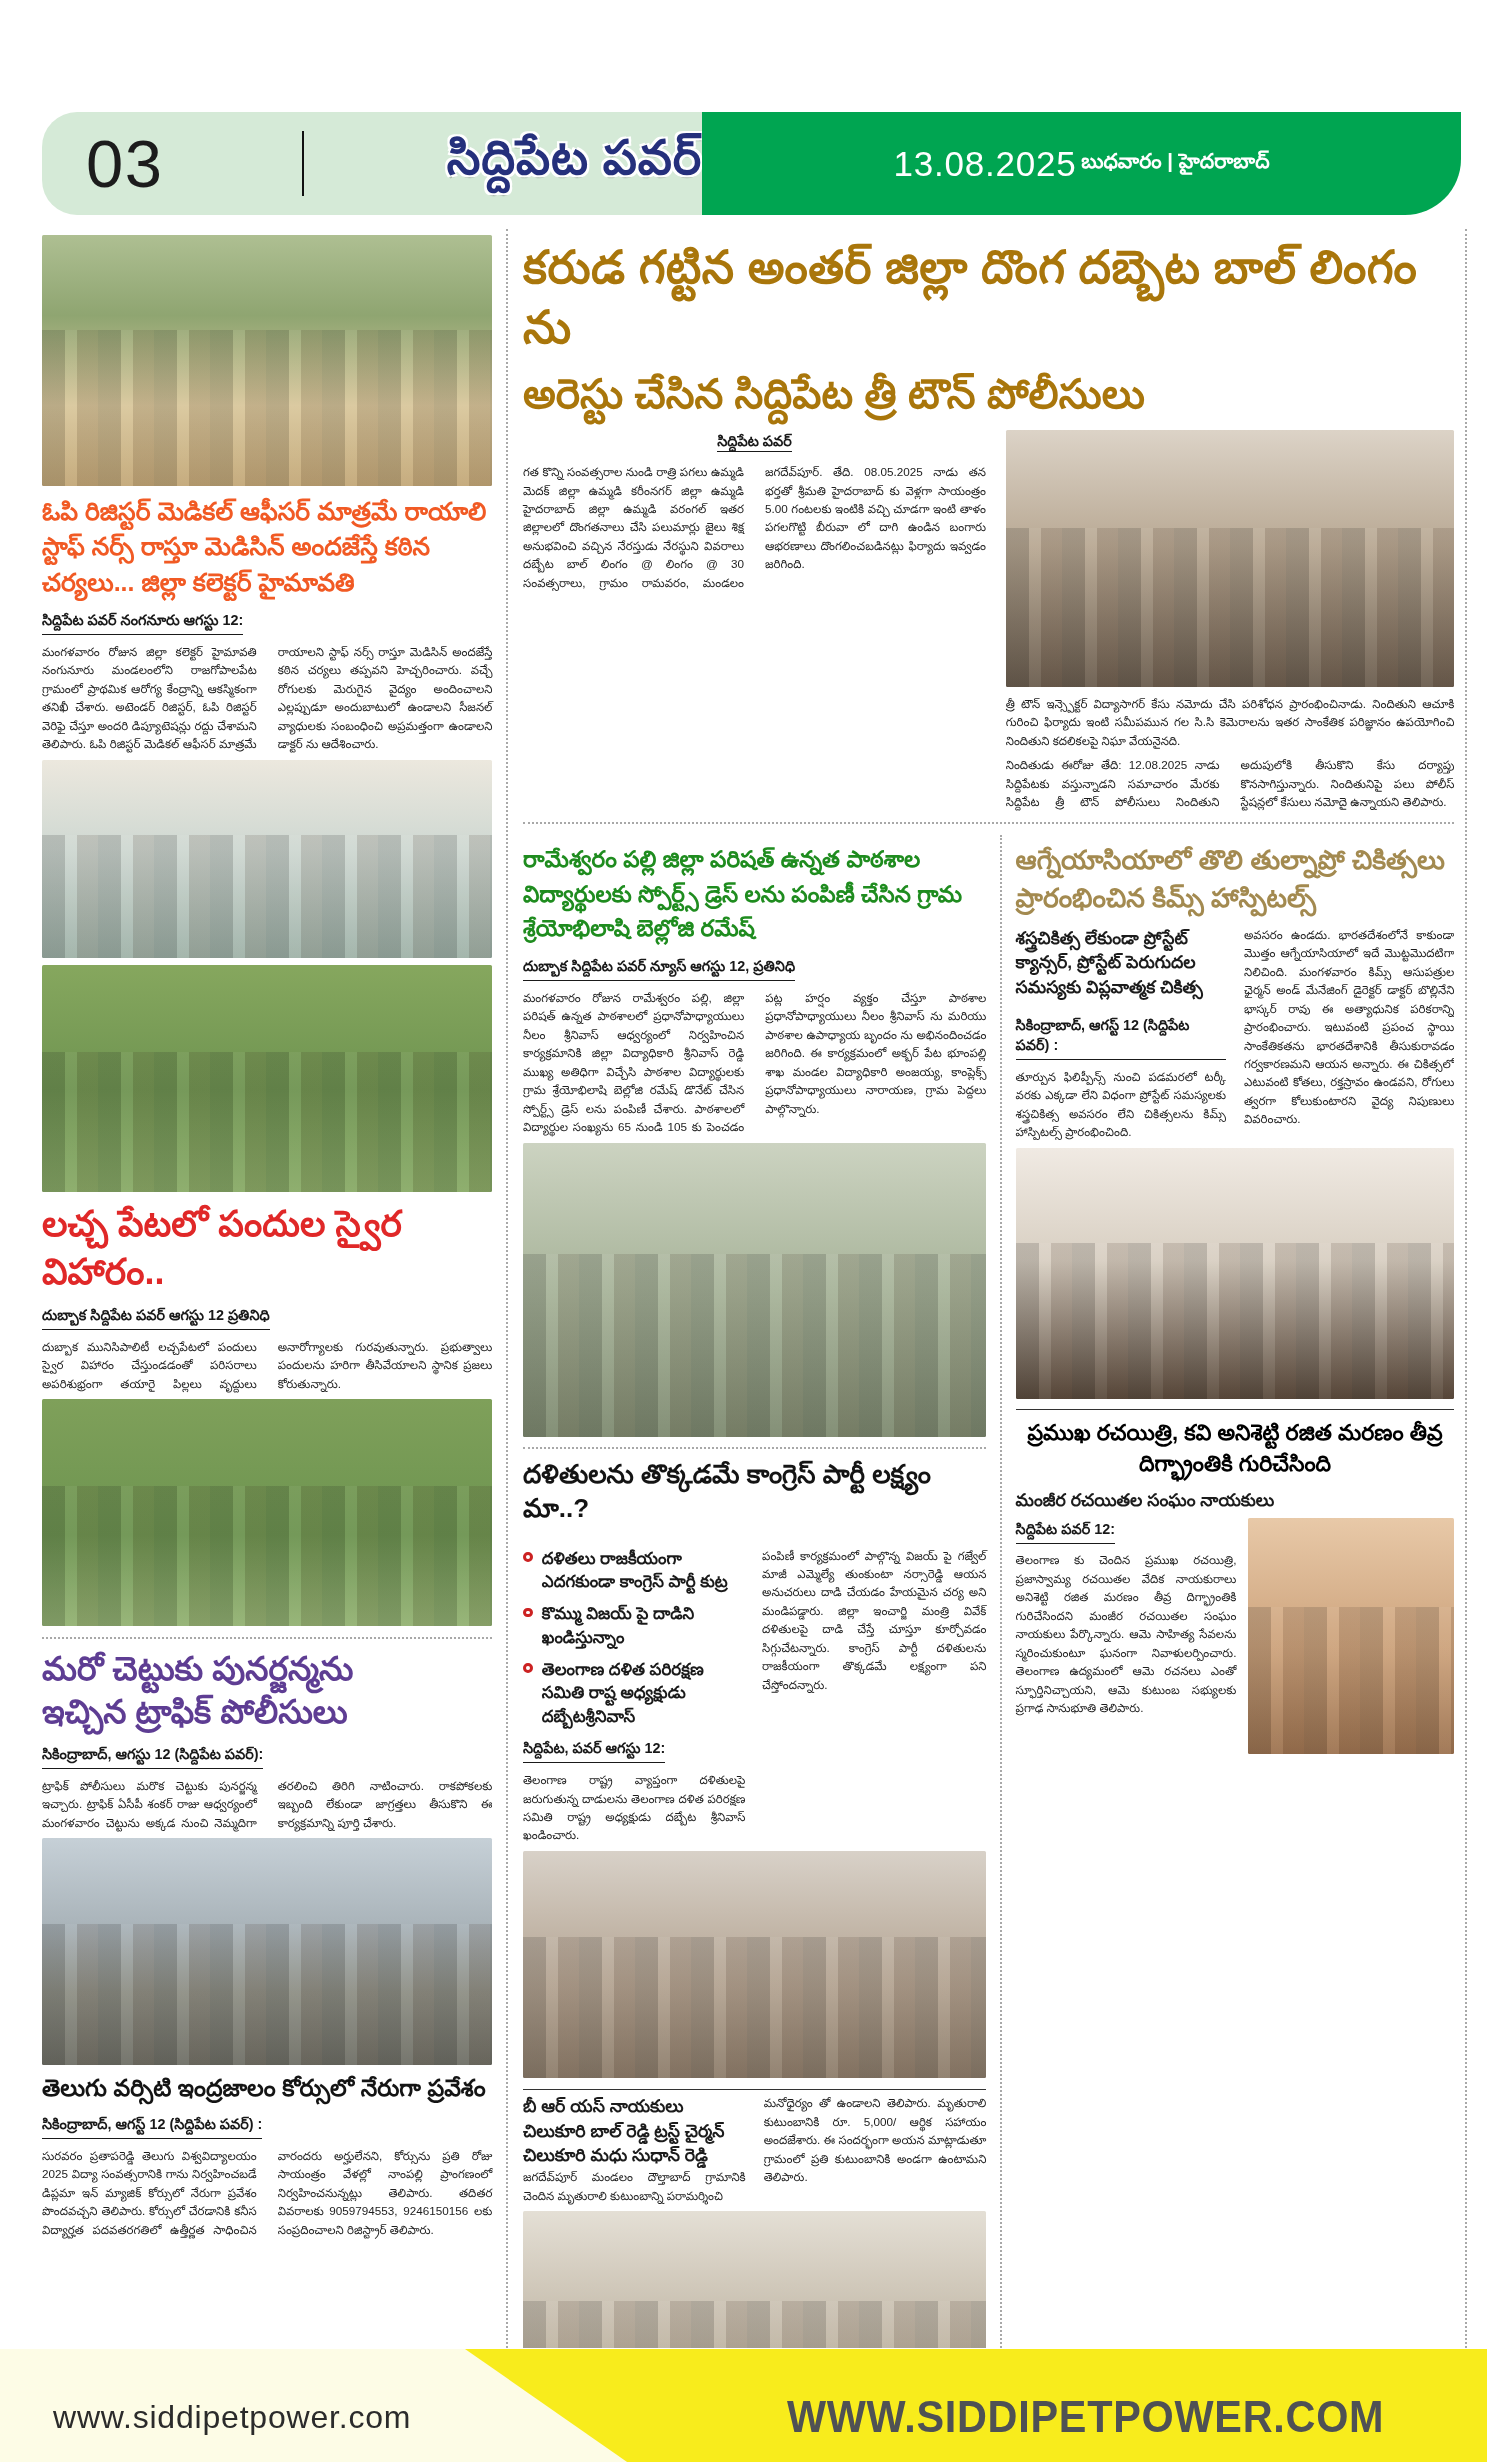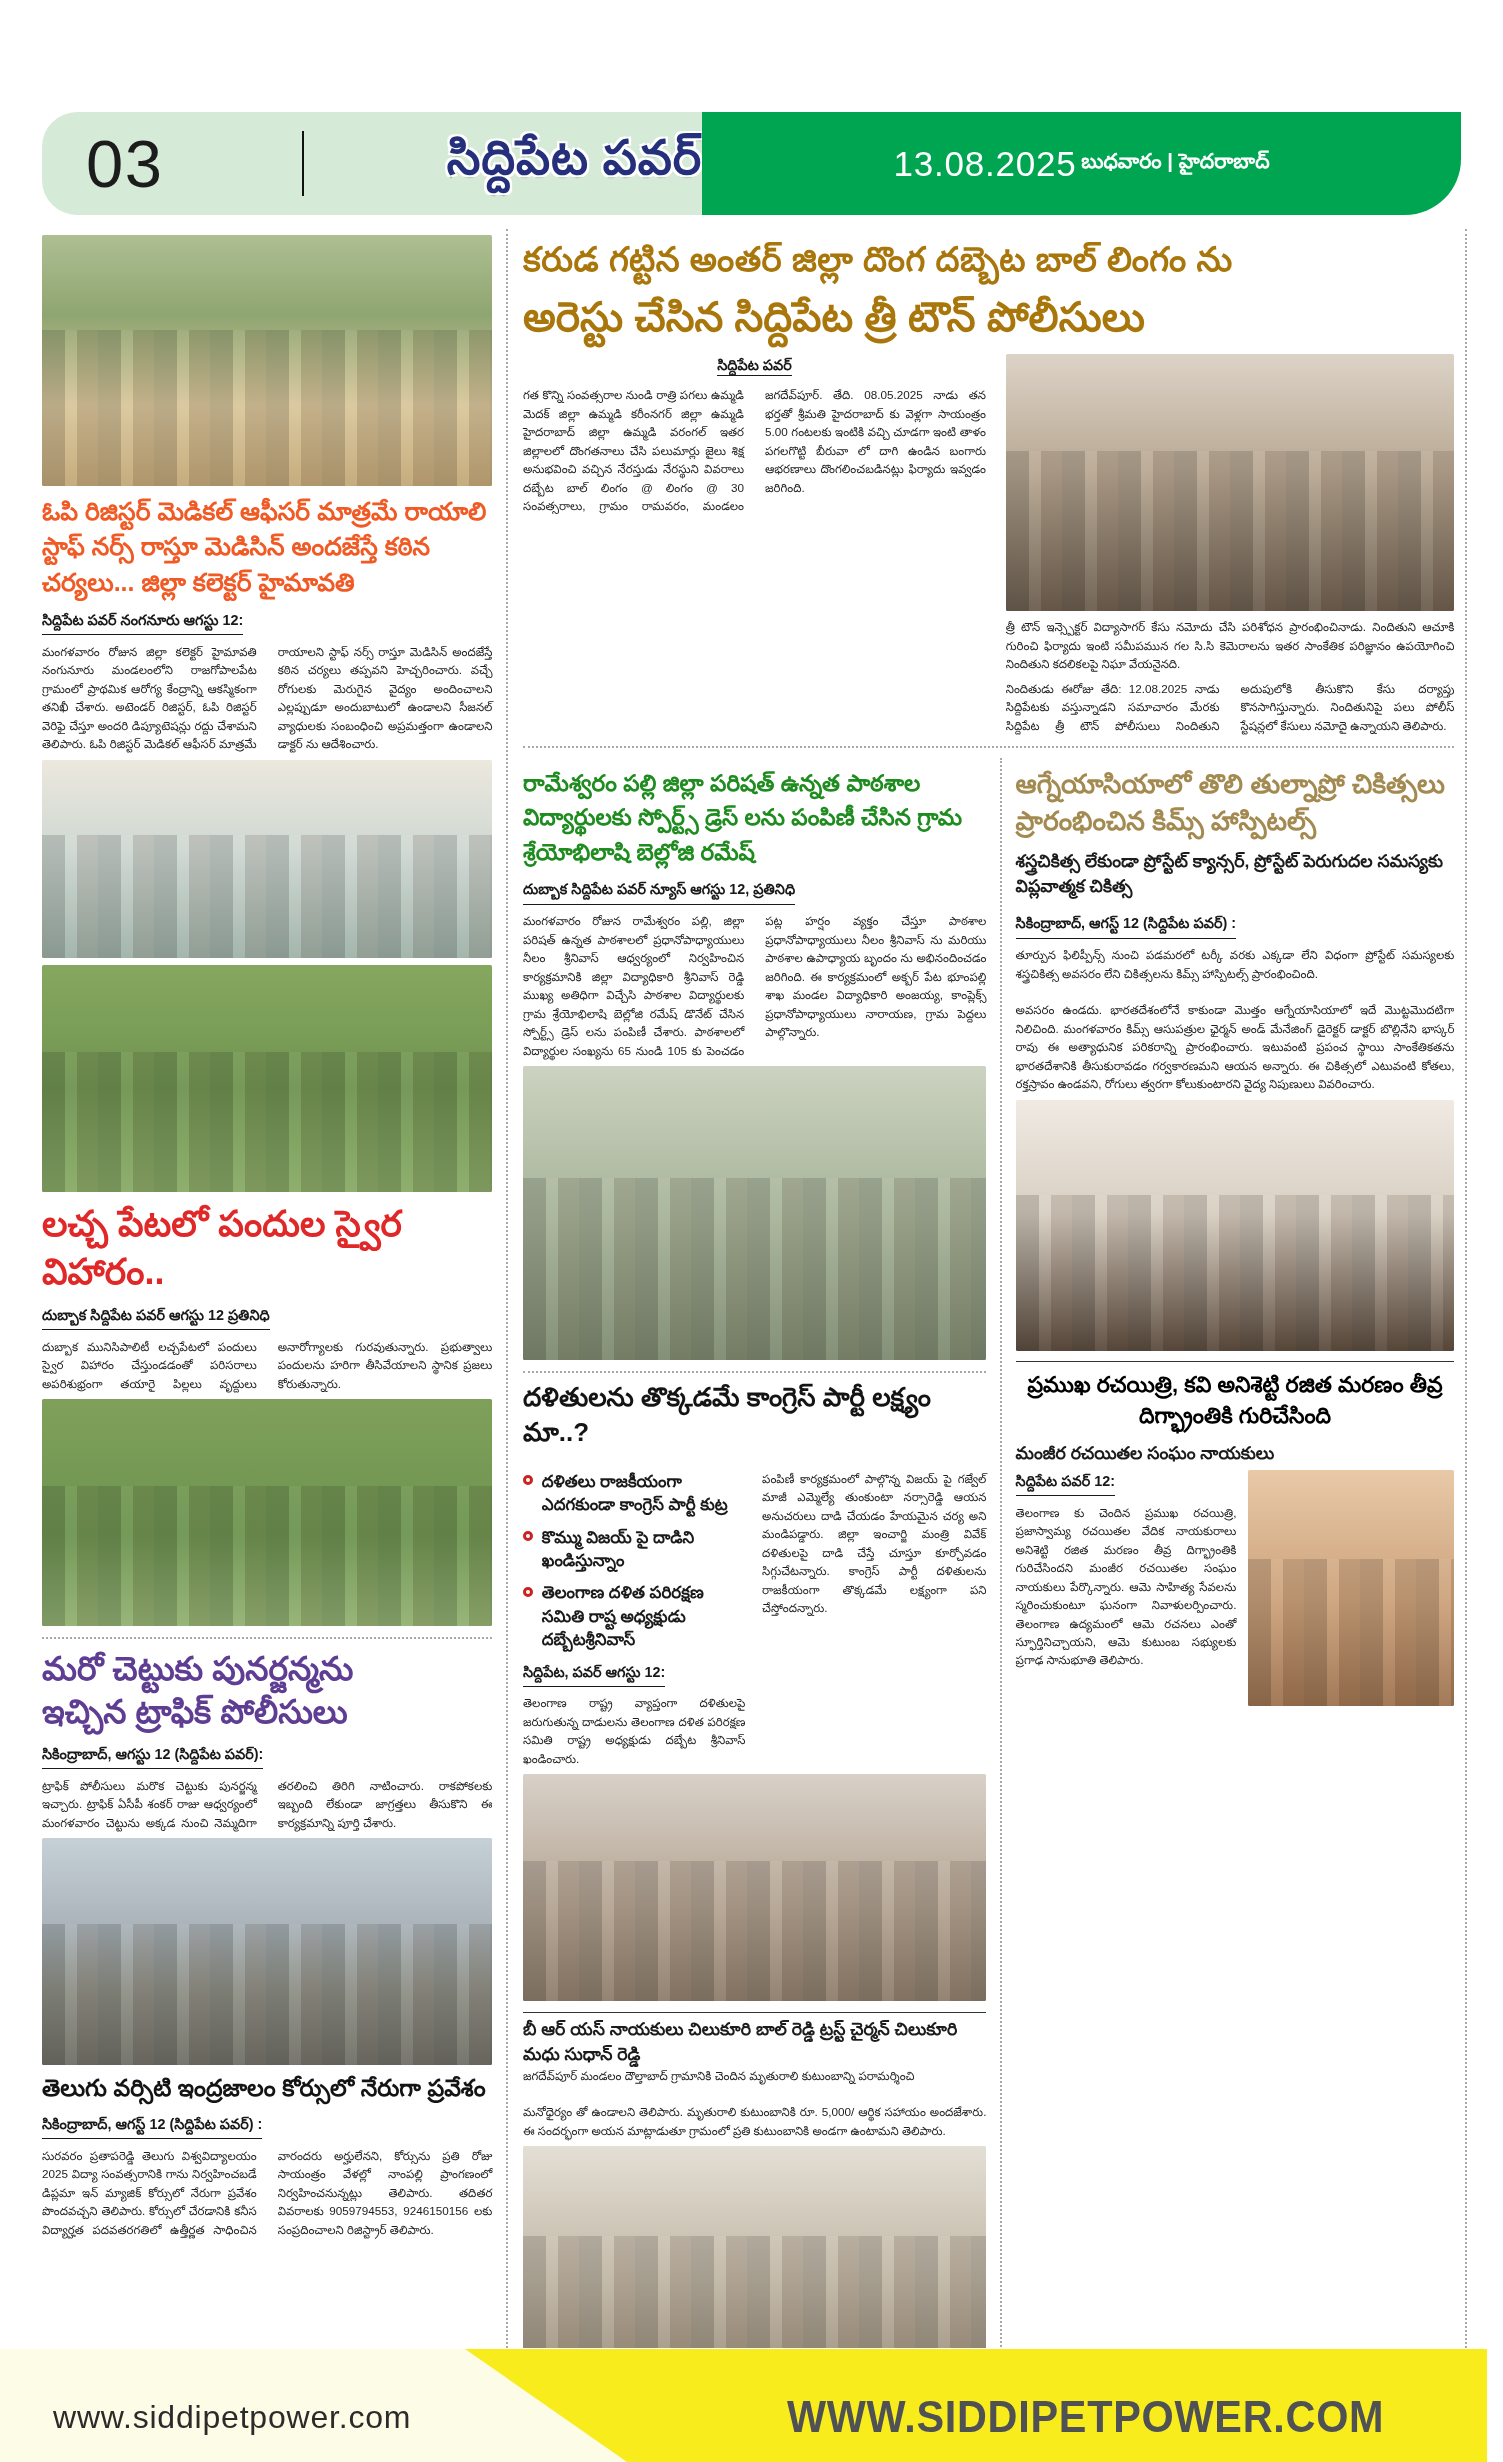--- a/index.html
+++ b/index.html
@@ -32,21 +32,21 @@
   .content { position:absolute; top:229px; left:42px; right:36px; height:2119px; display:flex; }
   .col-left { width:466px; padding-right:13.6px; border-right:2.3px dotted #a8a8a8; overflow:hidden; }
   .main { flex:1; padding-left:15px; border-right:2.3px dotted #a8a8a8; padding-right:10.6px; overflow:hidden; }
   .lower { display:flex; border-top:2.3px dotted #a8a8a8; margin-top:10.6px; padding-top:10.6px; }
   .col-mid { width:479px; padding-right:13.6px; border-right:2.3px dotted #a8a8a8; overflow:hidden; }
   .col-right { flex:1; padding-left:13.6px; overflow:hidden; }
 
   
   .hl { font-weight:bold; line-height:1.32; margin:7.6px 0 9px; }
   .hl-orange  { color:#f15a24; font-size:25px; line-height:1.42; }
-  .hl-gold1   { color:#a9760b; font-size:34px; letter-spacing:0.4px; }
+  .hl-gold1   { color:#a9760b; font-size:46px; letter-spacing:0.4px; }
   .hl-gold2   { color:#a9760b; font-size:41px; margin-top:1.5px; }
   .hl-green   { color:#1f8c1f; font-size:23px; line-height:1.5; }
   .hl-tan     { color:#a38a50; font-size:26.5px; line-height:1.4; }
   .hl-red     { color:#e02828; font-size:36px; }
   .hl-red2    { color:#000000; font-size:22px; line-height:1.4;text-align:center; }
   .hl-purple  { color:#5e3d93; font-size:33px; line-height:1.32; }
   .hl-black   { color:#141414; font-size:23.5px; }
   .hl-black34 { color:#141414; font-size:26px; }
   .hl-orange30{ color:#f15a24; font-size:23px; }
 
@@ -90,21 +90,21 @@
 
   
   .dalit-row { display:flex; gap:16.7px; margin-top:21px; }
   .dalit-left { width:48%; }
   .dalit-right { flex:1; }
   .bullet { display:flex; gap:9px; margin-bottom:9px; }
   .bullet-dot { flex:0 0 9.8px; width:9.8px; height:9.8px; border:3px solid #cc2222; border-radius:50%; margin-top:5.3px; }
   .bullet-text { font-weight:bold; font-size:16.7px; line-height:1.4; color:#1a1a1a; }
 
   
-  .split-row { display:flex; gap:18px; margin-top:3px;flex-direction:column; }
+  .split-row { display:flex; gap:18px; margin-top:3px; }
   .split-row > div { flex:1; }
   hr.solid { border:none; border-top:1.5px solid #333; margin:10.6px 0 4.5px; }
   hr.dotted { border:none; border-top:2.3px dotted #a8a8a8; margin:10.6px 0 7.6px; }
 
   
   .writer-body { margin-top:4.5px; }
   .writer-body .ph-speaker { float:right; width:206px; margin:0 0 7.6px 12px; }
 
   
   .footer { position:absolute; left:0; right:16px; top:2349px; height:136px; background:#fdfce6; overflow:hidden; }

